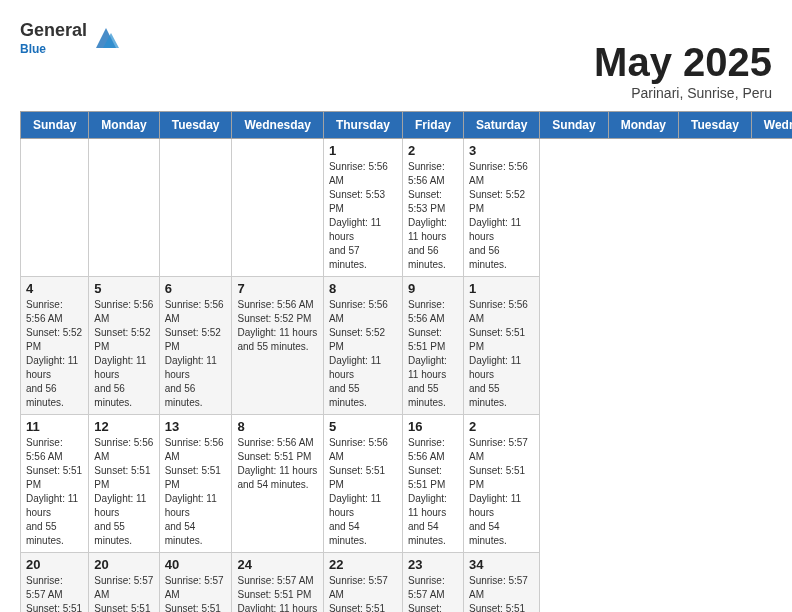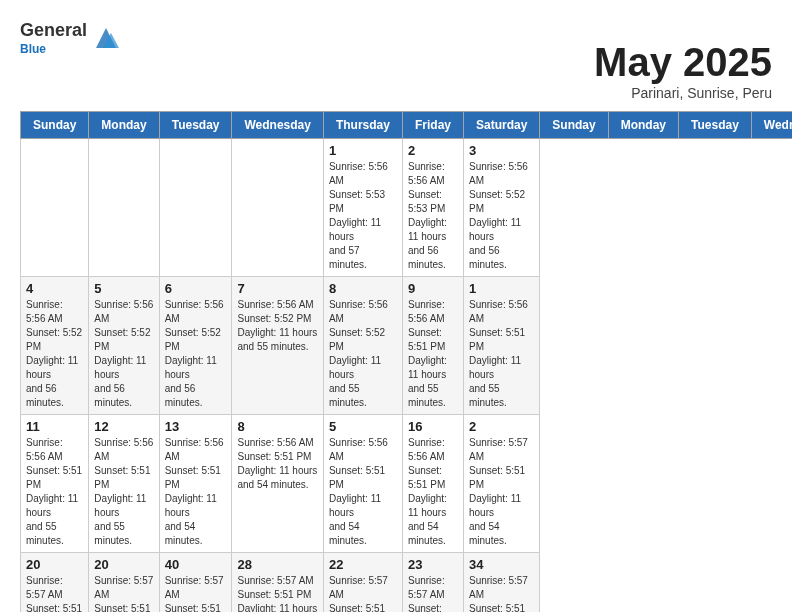--- a/index.html
+++ b/index.html
@@ -279,21 +279,21 @@
 and 53 minutes.</div>
         </td>
         <td>
           <span class="day-num">40</span>
           <div class="day-info" style="white-space: pre-line;">Sunrise: 5:57 AM
 Sunset: 5:51 PM
 Daylight: 11 hours
 and 53 minutes.</div>
         </td>
         <td>
-          <span class="day-num">28</span>
+          <span class="day-num">24</span>
           <div class="day-info" style="white-space: pre-line;">Sunrise: 5:57 AM
 Sunset: 5:51 PM
 Daylight: 11 hours
 and 53 minutes.</div>
         </td>
         <td>
           <span class="day-num">22</span>
           <div class="day-info" style="white-space: pre-line;">Sunrise: 5:57 AM
 Sunset: 5:51 PM
 Daylight: 11 hours

